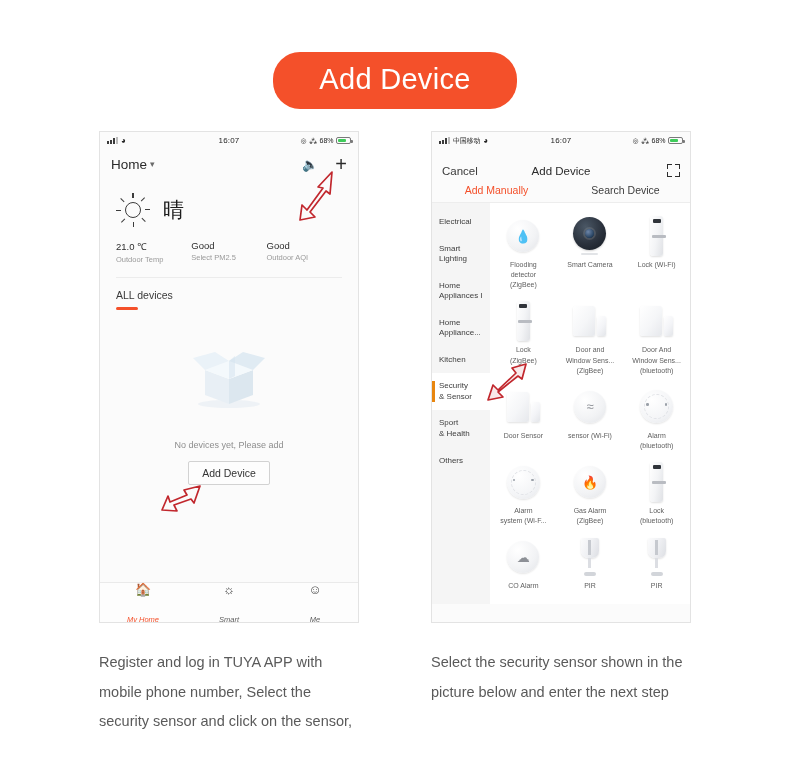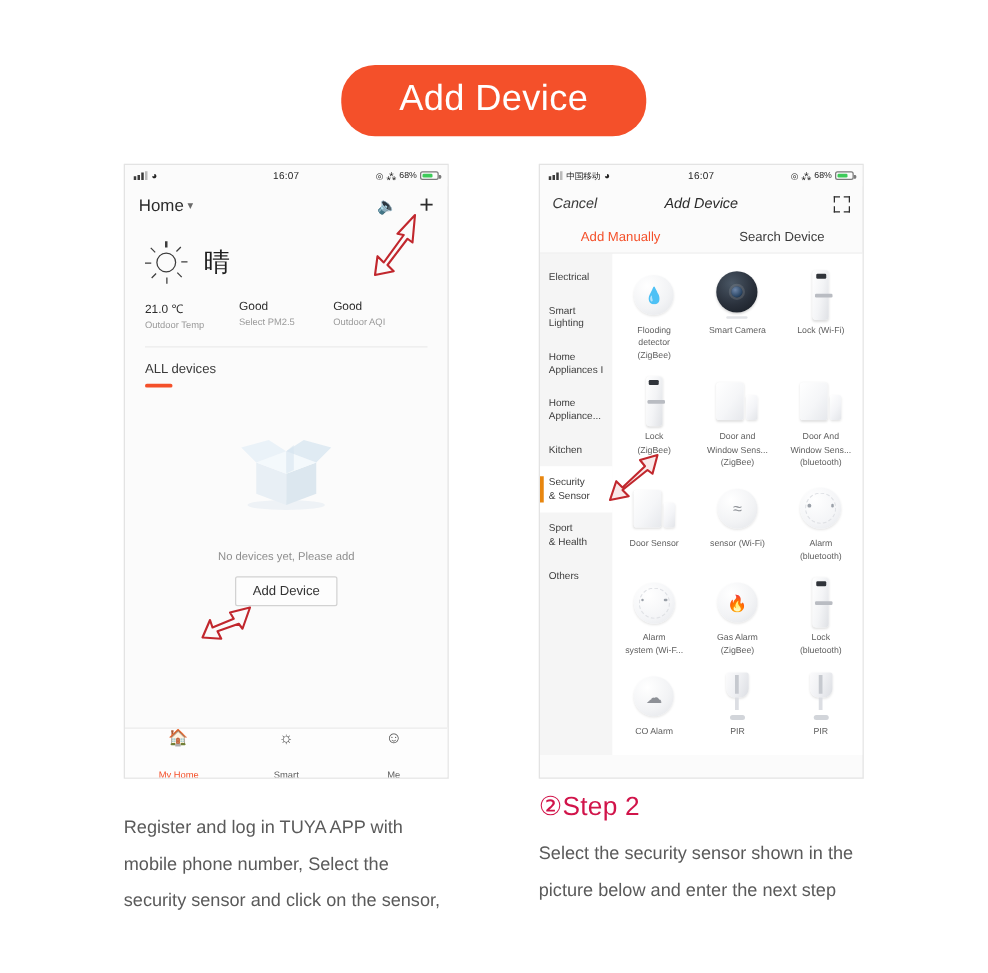--- a/index.html
+++ b/index.html
@@ -87,26 +87,26 @@
     font-size:10.5px; color:#333; padding:5px 13px; border-radius:2px;
   }
 
   .tabbar {
     position:absolute; left:0; right:0; bottom:0; height:40px;
     border-top:1px solid #eaeaea; background:#fdfdfd;
     display:flex; align-items:center;
   }
   .tab { flex:1; text-align:center; }
   .tab .ti { height:15px; line-height:15px; font-size:13px; }
-  .tab .tl { font-size:7.5px; margin-top:18px; }
+  .tab .tl { font-size:7.5px; margin-top:18px;font-style:italic; }
   .tab.on .tl { color:#f4502a; } .tab.on .ti { color:#f4502a; }
   .tab.off .tl { color:#5e5e5e; } .tab.off .ti { color:#4a4a4a; }
 
   
-  .r-nav { height:28px; display:flex; align-items:center; padding:0 10px;font-style:italic; }
+  .r-nav { height:28px; display:flex; align-items:flex-end; padding:0 10px; }
   .r-cancel { font-size:11.5px; color:#3a3a3a; }
   .r-title { position:absolute; left:0; right:0; text-align:center; font-size:11.5px; color:#2b2b2b; pointer-events:none; }
   .r-scan { margin-left:auto; width:13px; height:13px; position:relative; }
   .r-scan span { position:absolute; width:5px; height:5px; border:1.4px solid #2d2d2d; }
   .r-scan span:nth-child(1){left:0;top:0;border-right:0;border-bottom:0;}
   .r-scan span:nth-child(2){right:0;top:0;border-left:0;border-bottom:0;}
   .r-scan span:nth-child(3){left:0;bottom:0;border-right:0;border-top:0;}
   .r-scan span:nth-child(4){right:0;bottom:0;border-left:0;border-top:0;}
 
   .r-tabs { height:25px; display:flex; align-items:center; }
@@ -506,20 +506,19 @@
       <path d="M42 4 L28 8 L32 13 L14 30 L9 25 L4 40 L19 37 L14 32 L34 16 L38 19 Z" fill="#c1272d" fill-opacity=".10" stroke="#c1272d" stroke-width="1.7" stroke-linejoin="round"></path>
     </svg>
   </div>
 </div>
 
 <div class="steps">
   <div class="scol">
     <div class="sbody">Register and log in TUYA APP with mobile phone number, Select the security sensor and click on the sensor,</div>
   </div>
   <div class="scol">
-    <div class="shead">②Step 2</div>
     <div class="sbody">Select the security sensor shown in the picture below and enter the next step</div>
   </div>
 </div>
 
 <svg class="arrow" style="left:160px;top:480px;" width="44" height="40" viewBox="0 0 44 40">
   <path d="M40 6 L24 10 L27 15 L10 22 L8 16 L2 30 L17 31 L14 25 L31 19 L34 23 Z" fill="none" stroke="#c1272d" stroke-width="1.7" stroke-linejoin="round"></path>
 </svg>
 
 </body></html>

